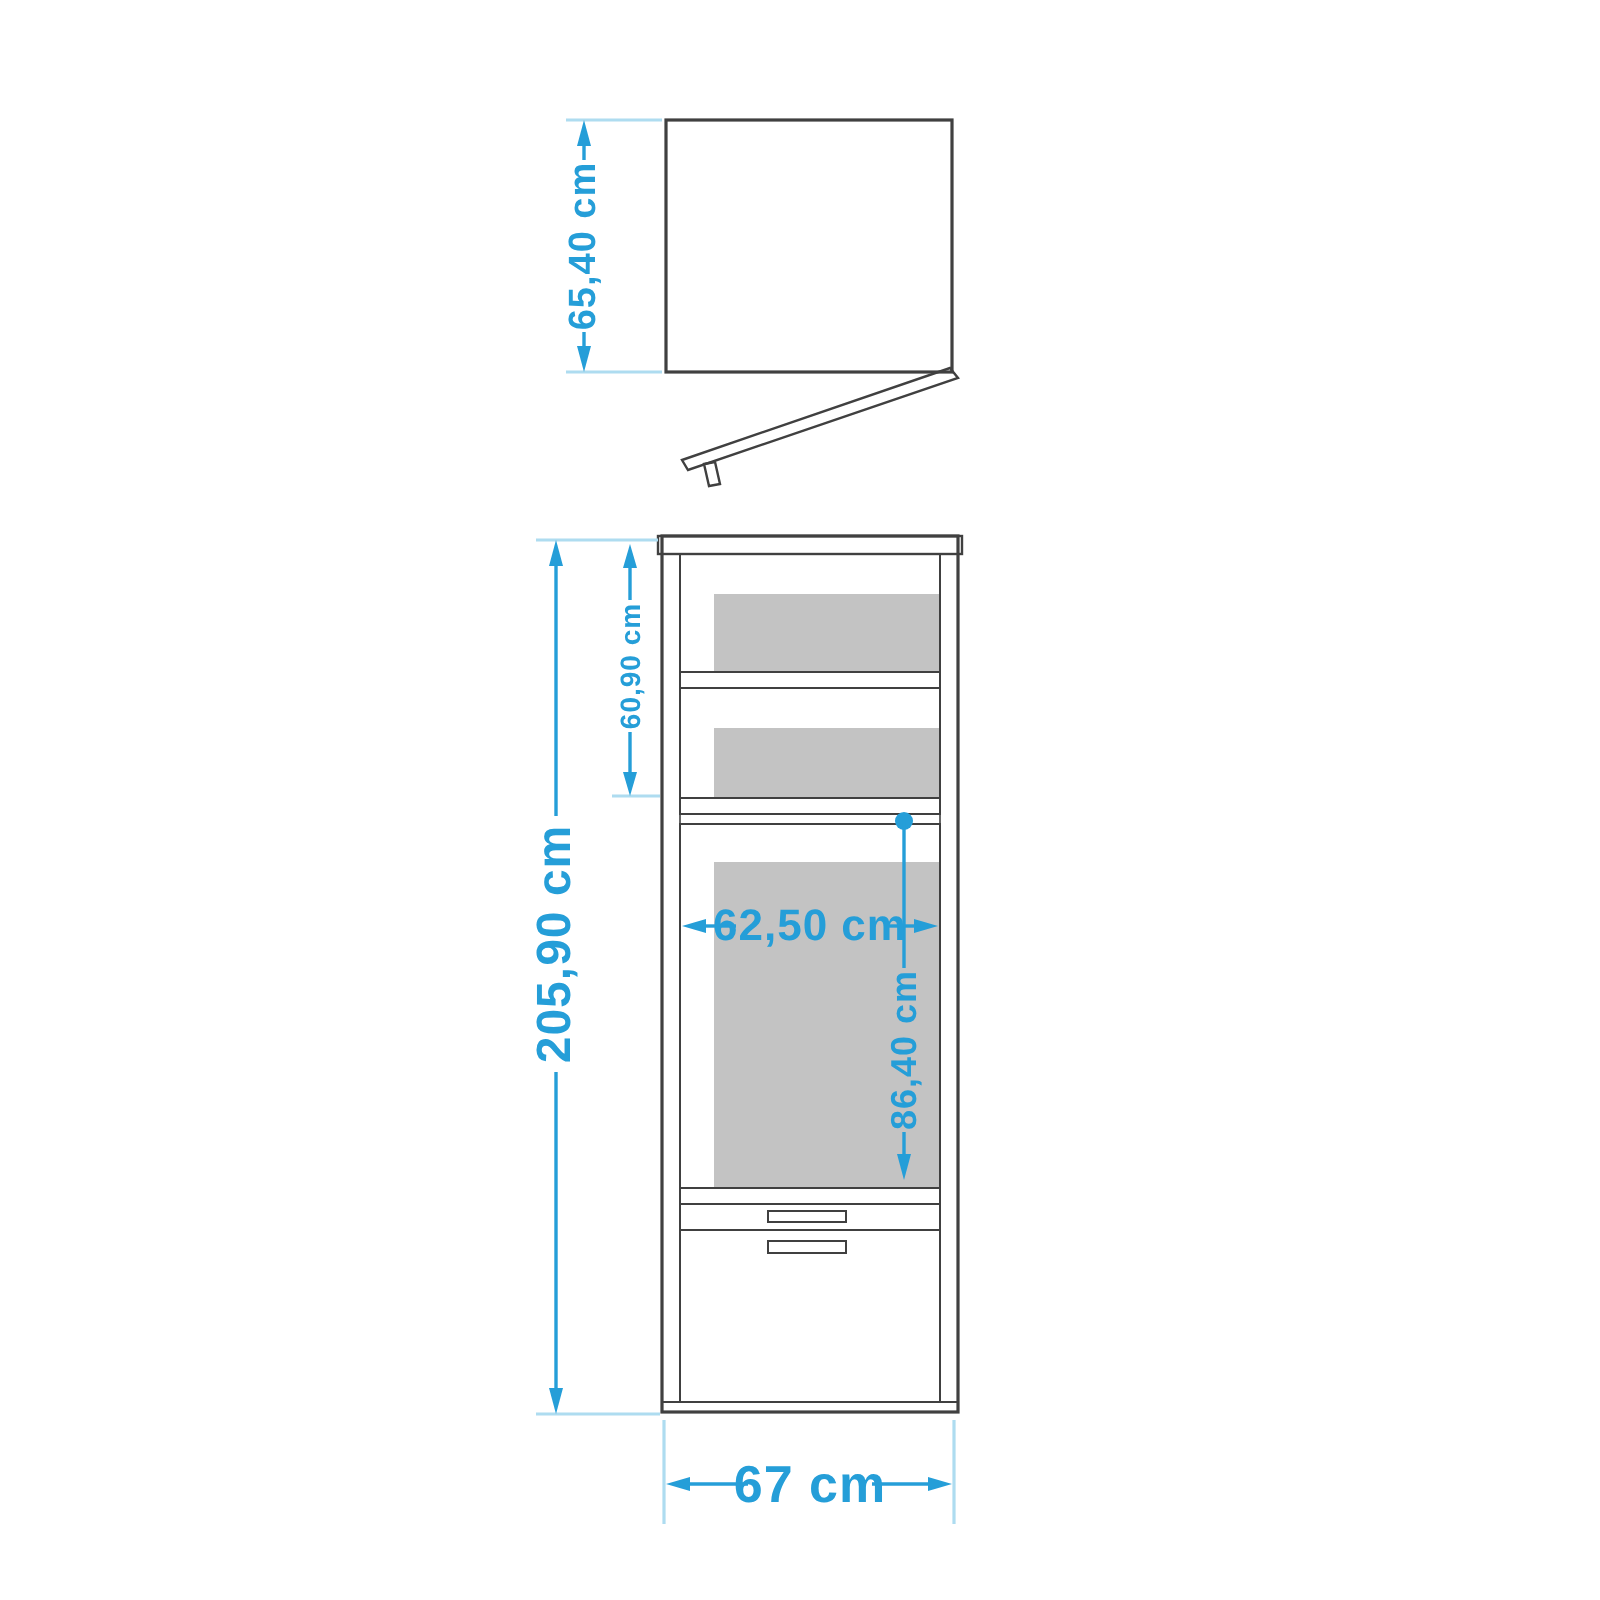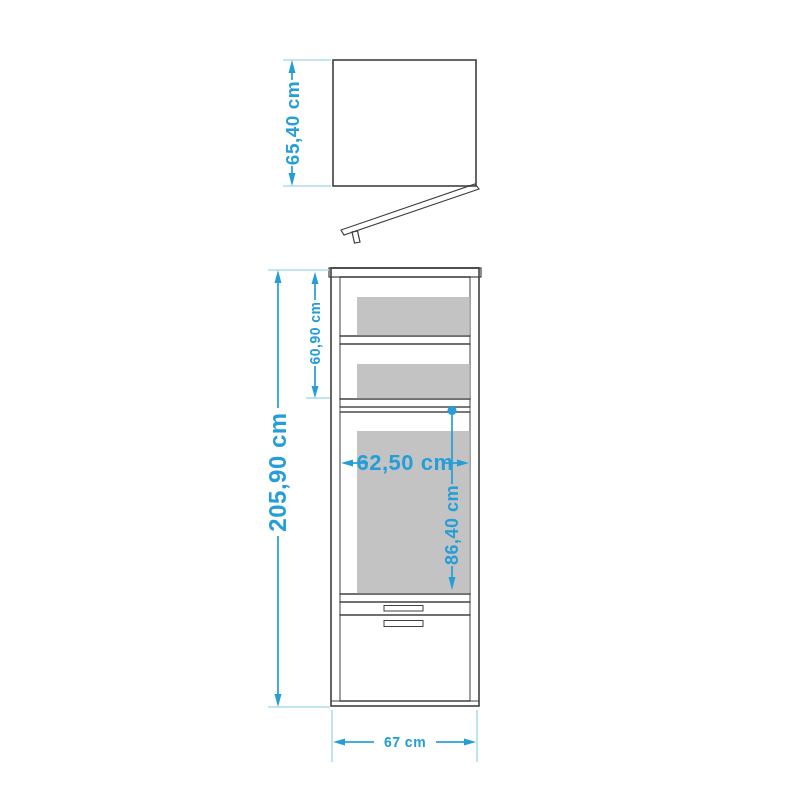--- a/index.html
+++ b/index.html
@@ -129,15 +129,15 @@
   <span class="lbl vert" style="left:292px; top:123px; font-size:19px;">65,40 cm</span>
 
   <span class="lbl vert" style="left:278px; top:472px; font-size:24px;">205,90 cm</span>
 
   <span class="lbl vert" style="left:315px; top:333px; font-size:14px;">60,90 cm</span>
 
   <span class="lbl" style="left:405px; top:463px; font-size:22px;">62,50 cm</span>
 
   <span class="lbl vert" style="left:452px; top:525px; font-size:18px;">86,40 cm</span>
 
-  <span class="lbl" style="left:405px; top:742px; font-size:14px;">67 cm</span>
+  <span class="lbl" style="left:405px; top:742px; font-size:26px;">67 cm</span>
 
 </div>
 
 </body></html>

